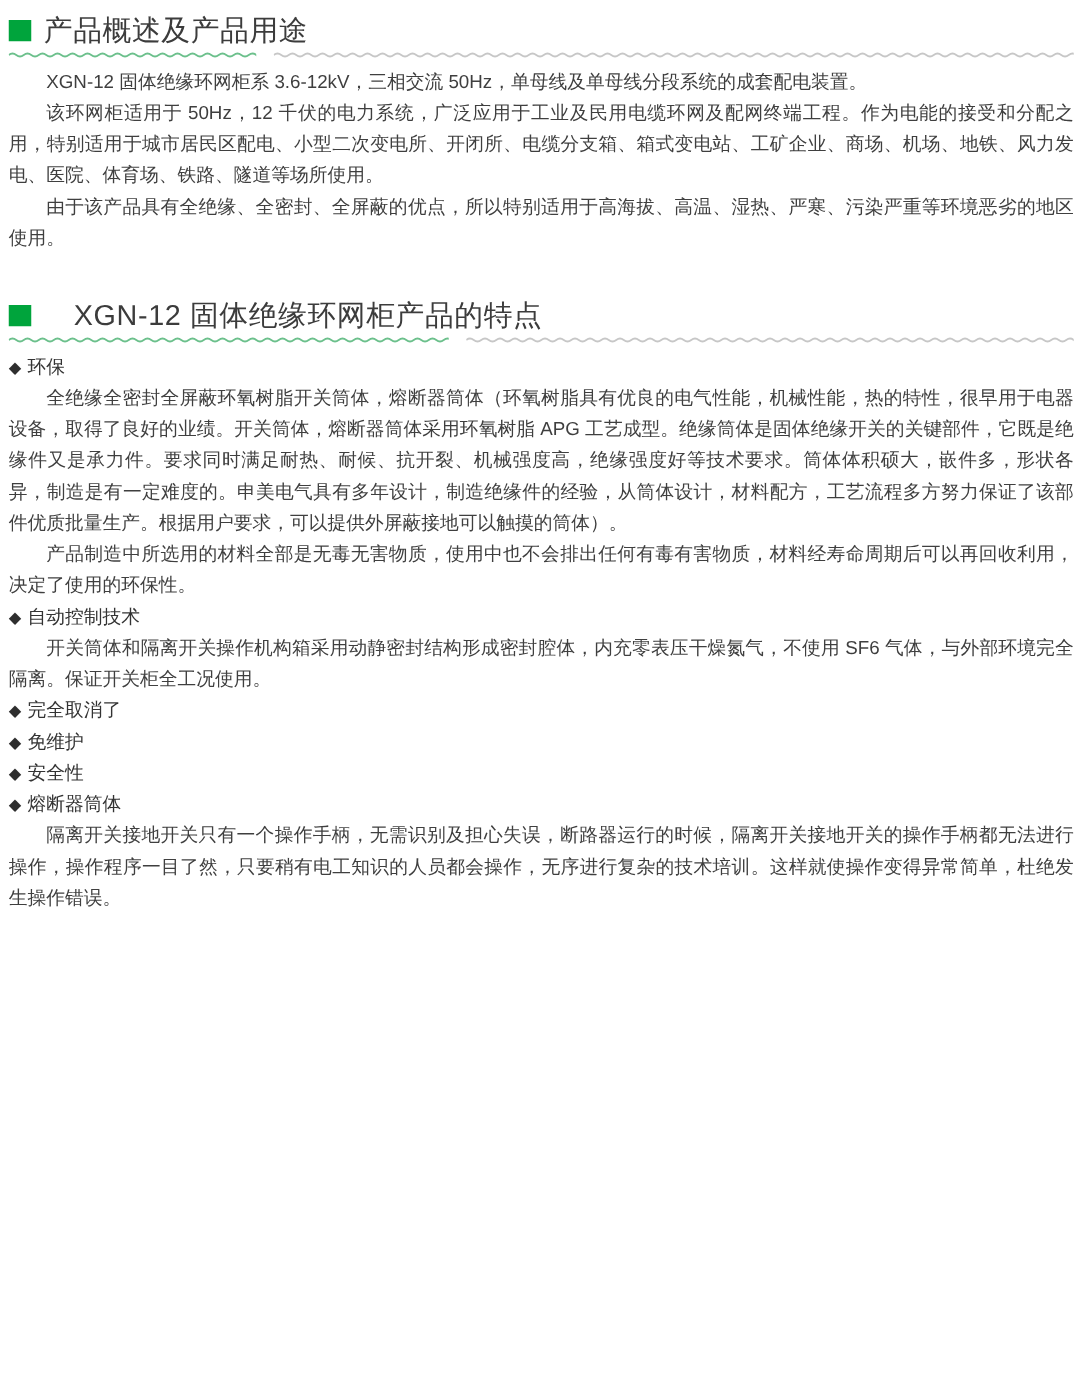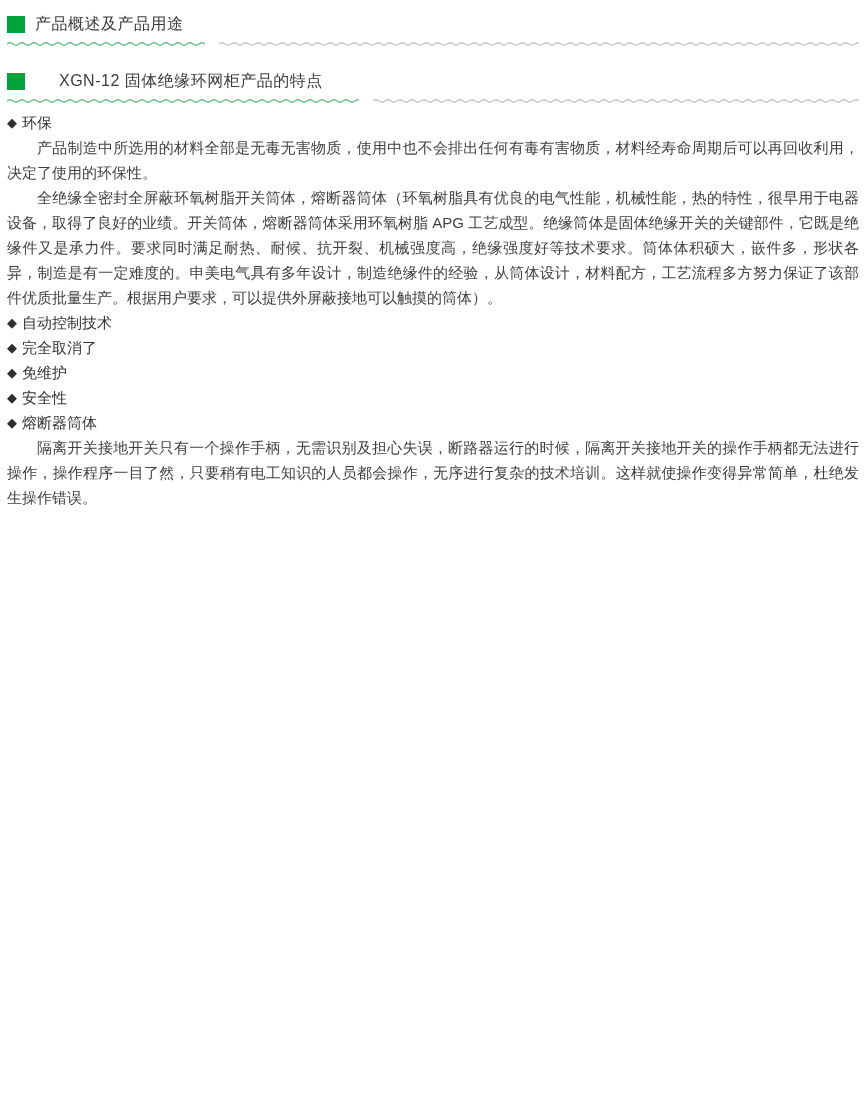--- a/index.html
+++ b/index.html
@@ -14,30 +14,30 @@
 
   
   .sec-header { display: flex; align-items: center; padding-top: 4px; }
   .sq {
     width: 18px; height: 17px;
     background: #00a43c;
     display: inline-block;
     flex: 0 0 auto;
   }
   .sec-title {
-    font-size: 16px;
+    font-size: 23px;
     font-weight: 500;
     color: #3c3c3c;
     letter-spacing: 0.5px;
     margin-left: 10px;
     line-height: 26px;
     white-space: nowrap;
   }
   .h2row .sec-title { margin-left: 34px; }
-  .h2row { margin-top: 16px; }
+  .h2row { margin-top: 32px; }
 
   
   .wave-row { display: flex; align-items: center; gap: 14px; margin: 3px 0 5px 0; }
   .wave { height: 8px; display: block; flex: 0 0 auto; }
   .wave-gray { flex: 1 1 auto; width: auto; }
   .w1 { width: 198px; }
   .w2 { width: 352px; }
 
   
   .paras, .features { margin-top: 4px; }
@@ -74,20 +74,23 @@
   <div class="wave-row">
     <svg class="wave w1" viewBox="0 0 900 8" preserveAspectRatio="xMinYMid slice">
       <path fill="none" stroke-width="1.4" stroke="#6cc08c" d="M0 4 q 3 -2.4 6 0 q 3 2.4 6 0 q 3 -2.4 6 0 q 3 2.4 6 0 q 3 -2.4 6 0 q 3 2.4 6 0 q 3 -2.4 6 0 q 3 2.4 6 0 q 3 -2.4 6 0 q 3 2.4 6 0 q 3 -2.4 6 0 q 3 2.4 6 0 q 3 -2.4 6 0 q 3 2.4 6 0 q 3 -2.4 6 0 q 3 2.4 6 0 q 3 -2.4 6 0 q 3 2.4 6 0 q 3 -2.4 6 0 q 3 2.4 6 0 q 3 -2.4 6 0 q 3 2.4 6 0 q 3 -2.4 6 0 q 3 2.4 6 0 q 3 -2.4 6 0 q 3 2.4 6 0 q 3 -2.4 6 0 q 3 2.4 6 0 q 3 -2.4 6 0 q 3 2.4 6 0 q 3 -2.4 6 0 q 3 2.4 6 0 q 3 -2.4 6 0 q 3 2.4 6 0 q 3 -2.4 6 0 q 3 2.4 6 0 q 3 -2.4 6 0 q 3 2.4 6 0 q 3 -2.4 6 0 q 3 2.4 6 0 q 3 -2.4 6 0 q 3 2.4 6 0 q 3 -2.4 6 0 q 3 2.4 6 0 q 3 -2.4 6 0 q 3 2.4 6 0 q 3 -2.4 6 0 q 3 2.4 6 0 q 3 -2.4 6 0 q 3 2.4 6 0 q 3 -2.4 6 0 q 3 2.4 6 0 q 3 -2.4 6 0 q 3 2.4 6 0 q 3 -2.4 6 0 q 3 2.4 6 0 q 3 -2.4 6 0 q 3 2.4 6 0 q 3 -2.4 6 0 q 3 2.4 6 0 q 3 -2.4 6 0 q 3 2.4 6 0 q 3 -2.4 6 0 q 3 2.4 6 0 q 3 -2.4 6 0 q 3 2.4 6 0 q 3 -2.4 6 0 q 3 2.4 6 0 q 3 -2.4 6 0 q 3 2.4 6 0 q 3 -2.4 6 0 q 3 2.4 6 0 q 3 -2.4 6 0 q 3 2.4 6 0 q 3 -2.4 6 0 q 3 2.4 6 0 q 3 -2.4 6 0 q 3 2.4 6 0 q 3 -2.4 6 0 q 3 2.4 6 0 q 3 -2.4 6 0 q 3 2.4 6 0 q 3 -2.4 6 0 q 3 2.4 6 0 q 3 -2.4 6 0 q 3 2.4 6 0 q 3 -2.4 6 0 q 3 2.4 6 0 q 3 -2.4 6 0 q 3 2.4 6 0 q 3 -2.4 6 0 q 3 2.4 6 0 q 3 -2.4 6 0 q 3 2.4 6 0 q 3 -2.4 6 0 q 3 2.4 6 0 q 3 -2.4 6 0 q 3 2.4 6 0 q 3 -2.4 6 0 q 3 2.4 6 0 q 3 -2.4 6 0 q 3 2.4 6 0 q 3 -2.4 6 0 q 3 2.4 6 0 q 3 -2.4 6 0 q 3 2.4 6 0 q 3 -2.4 6 0 q 3 2.4 6 0 q 3 -2.4 6 0 q 3 2.4 6 0 q 3 -2.4 6 0 q 3 2.4 6 0 q 3 -2.4 6 0 q 3 2.4 6 0 q 3 -2.4 6 0 q 3 2.4 6 0 q 3 -2.4 6 0 q 3 2.4 6 0 q 3 -2.4 6 0 q 3 2.4 6 0 q 3 -2.4 6 0 q 3 2.4 6 0 q 3 -2.4 6 0 q 3 2.4 6 0 q 3 -2.4 6 0 q 3 2.4 6 0 q 3 -2.4 6 0 q 3 2.4 6 0 q 3 -2.4 6 0 q 3 2.4 6 0 q 3 -2.4 6 0 q 3 2.4 6 0 q 3 -2.4 6 0 q 3 2.4 6 0 q 3 -2.4 6 0 q 3 2.4 6 0 q 3 -2.4 6 0 q 3 2.4 6 0 q 3 -2.4 6 0 q 3 2.4 6 0 q 3 -2.4 6 0 q 3 2.4 6 0 q 3 -2.4 6 0 q 3 2.4 6 0 q 3 -2.4 6 0 q 3 2.4 6 0 q 3 -2.4 6 0 q 3 2.4 6 0 q 3 -2.4 6 0 q 3 2.4 6 0"></path>
     </svg>
     <svg class="wave wave-gray" viewBox="0 0 900 8" preserveAspectRatio="xMinYMid slice">
       <path fill="none" stroke-width="1.4" stroke="#c7c7c7" d="M0 4 q 3 -2.4 6 0 q 3 2.4 6 0 q 3 -2.4 6 0 q 3 2.4 6 0 q 3 -2.4 6 0 q 3 2.4 6 0 q 3 -2.4 6 0 q 3 2.4 6 0 q 3 -2.4 6 0 q 3 2.4 6 0 q 3 -2.4 6 0 q 3 2.4 6 0 q 3 -2.4 6 0 q 3 2.4 6 0 q 3 -2.4 6 0 q 3 2.4 6 0 q 3 -2.4 6 0 q 3 2.4 6 0 q 3 -2.4 6 0 q 3 2.4 6 0 q 3 -2.4 6 0 q 3 2.4 6 0 q 3 -2.4 6 0 q 3 2.4 6 0 q 3 -2.4 6 0 q 3 2.4 6 0 q 3 -2.4 6 0 q 3 2.4 6 0 q 3 -2.4 6 0 q 3 2.4 6 0 q 3 -2.4 6 0 q 3 2.4 6 0 q 3 -2.4 6 0 q 3 2.4 6 0 q 3 -2.4 6 0 q 3 2.4 6 0 q 3 -2.4 6 0 q 3 2.4 6 0 q 3 -2.4 6 0 q 3 2.4 6 0 q 3 -2.4 6 0 q 3 2.4 6 0 q 3 -2.4 6 0 q 3 2.4 6 0 q 3 -2.4 6 0 q 3 2.4 6 0 q 3 -2.4 6 0 q 3 2.4 6 0 q 3 -2.4 6 0 q 3 2.4 6 0 q 3 -2.4 6 0 q 3 2.4 6 0 q 3 -2.4 6 0 q 3 2.4 6 0 q 3 -2.4 6 0 q 3 2.4 6 0 q 3 -2.4 6 0 q 3 2.4 6 0 q 3 -2.4 6 0 q 3 2.4 6 0 q 3 -2.4 6 0 q 3 2.4 6 0 q 3 -2.4 6 0 q 3 2.4 6 0 q 3 -2.4 6 0 q 3 2.4 6 0 q 3 -2.4 6 0 q 3 2.4 6 0 q 3 -2.4 6 0 q 3 2.4 6 0 q 3 -2.4 6 0 q 3 2.4 6 0 q 3 -2.4 6 0 q 3 2.4 6 0 q 3 -2.4 6 0 q 3 2.4 6 0 q 3 -2.4 6 0 q 3 2.4 6 0 q 3 -2.4 6 0 q 3 2.4 6 0 q 3 -2.4 6 0 q 3 2.4 6 0 q 3 -2.4 6 0 q 3 2.4 6 0 q 3 -2.4 6 0 q 3 2.4 6 0 q 3 -2.4 6 0 q 3 2.4 6 0 q 3 -2.4 6 0 q 3 2.4 6 0 q 3 -2.4 6 0 q 3 2.4 6 0 q 3 -2.4 6 0 q 3 2.4 6 0 q 3 -2.4 6 0 q 3 2.4 6 0 q 3 -2.4 6 0 q 3 2.4 6 0 q 3 -2.4 6 0 q 3 2.4 6 0 q 3 -2.4 6 0 q 3 2.4 6 0 q 3 -2.4 6 0 q 3 2.4 6 0 q 3 -2.4 6 0 q 3 2.4 6 0 q 3 -2.4 6 0 q 3 2.4 6 0 q 3 -2.4 6 0 q 3 2.4 6 0 q 3 -2.4 6 0 q 3 2.4 6 0 q 3 -2.4 6 0 q 3 2.4 6 0 q 3 -2.4 6 0 q 3 2.4 6 0 q 3 -2.4 6 0 q 3 2.4 6 0 q 3 -2.4 6 0 q 3 2.4 6 0 q 3 -2.4 6 0 q 3 2.4 6 0 q 3 -2.4 6 0 q 3 2.4 6 0 q 3 -2.4 6 0 q 3 2.4 6 0 q 3 -2.4 6 0 q 3 2.4 6 0 q 3 -2.4 6 0 q 3 2.4 6 0 q 3 -2.4 6 0 q 3 2.4 6 0 q 3 -2.4 6 0 q 3 2.4 6 0 q 3 -2.4 6 0 q 3 2.4 6 0 q 3 -2.4 6 0 q 3 2.4 6 0 q 3 -2.4 6 0 q 3 2.4 6 0 q 3 -2.4 6 0 q 3 2.4 6 0 q 3 -2.4 6 0 q 3 2.4 6 0 q 3 -2.4 6 0 q 3 2.4 6 0 q 3 -2.4 6 0 q 3 2.4 6 0 q 3 -2.4 6 0 q 3 2.4 6 0"></path>
     </svg>
   </div>
 
   <div class="paras">
+    <p class="bodytext">XGN-12 固体绝缘环网柜系 3.6-12kV，三相交流 50Hz，单母线及单母线分段系统的成套配电装置。</p>
+    <p class="bodytext">该环网柜适用于 50Hz，12 千伏的电力系统，广泛应用于工业及民用电缆环网及配网终端工程。作为电能的接受和分配之用，特别适用于城市居民区配电、小型二次变电所、开闭所、电缆分支箱、箱式变电站、工矿企业、商场、机场、地铁、风力发电、医院、体育场、铁路、隧道等场所使用。</p>
+    <p class="bodytext">由于该产品具有全绝缘、全密封、全屏蔽的优点，所以特别适用于高海拔、高温、湿热、严寒、污染严重等环境恶劣的地区使用。</p>
   </div>
 
   <header class="sec-header h2row">
     <span class="sq"></span>
     <h1 class="sec-title">XGN-12 固体绝缘环网柜产品的特点</h1>
   </header>
   <div class="wave-row">
     <svg class="wave w2" viewBox="0 0 900 8" preserveAspectRatio="xMinYMid slice">
       <path fill="none" stroke-width="1.4" stroke="#6cc08c" d="M0 4 q 3 -2.4 6 0 q 3 2.4 6 0 q 3 -2.4 6 0 q 3 2.4 6 0 q 3 -2.4 6 0 q 3 2.4 6 0 q 3 -2.4 6 0 q 3 2.4 6 0 q 3 -2.4 6 0 q 3 2.4 6 0 q 3 -2.4 6 0 q 3 2.4 6 0 q 3 -2.4 6 0 q 3 2.4 6 0 q 3 -2.4 6 0 q 3 2.4 6 0 q 3 -2.4 6 0 q 3 2.4 6 0 q 3 -2.4 6 0 q 3 2.4 6 0 q 3 -2.4 6 0 q 3 2.4 6 0 q 3 -2.4 6 0 q 3 2.4 6 0 q 3 -2.4 6 0 q 3 2.4 6 0 q 3 -2.4 6 0 q 3 2.4 6 0 q 3 -2.4 6 0 q 3 2.4 6 0 q 3 -2.4 6 0 q 3 2.4 6 0 q 3 -2.4 6 0 q 3 2.4 6 0 q 3 -2.4 6 0 q 3 2.4 6 0 q 3 -2.4 6 0 q 3 2.4 6 0 q 3 -2.4 6 0 q 3 2.4 6 0 q 3 -2.4 6 0 q 3 2.4 6 0 q 3 -2.4 6 0 q 3 2.4 6 0 q 3 -2.4 6 0 q 3 2.4 6 0 q 3 -2.4 6 0 q 3 2.4 6 0 q 3 -2.4 6 0 q 3 2.4 6 0 q 3 -2.4 6 0 q 3 2.4 6 0 q 3 -2.4 6 0 q 3 2.4 6 0 q 3 -2.4 6 0 q 3 2.4 6 0 q 3 -2.4 6 0 q 3 2.4 6 0 q 3 -2.4 6 0 q 3 2.4 6 0 q 3 -2.4 6 0 q 3 2.4 6 0 q 3 -2.4 6 0 q 3 2.4 6 0 q 3 -2.4 6 0 q 3 2.4 6 0 q 3 -2.4 6 0 q 3 2.4 6 0 q 3 -2.4 6 0 q 3 2.4 6 0 q 3 -2.4 6 0 q 3 2.4 6 0 q 3 -2.4 6 0 q 3 2.4 6 0 q 3 -2.4 6 0 q 3 2.4 6 0 q 3 -2.4 6 0 q 3 2.4 6 0 q 3 -2.4 6 0 q 3 2.4 6 0 q 3 -2.4 6 0 q 3 2.4 6 0 q 3 -2.4 6 0 q 3 2.4 6 0 q 3 -2.4 6 0 q 3 2.4 6 0 q 3 -2.4 6 0 q 3 2.4 6 0 q 3 -2.4 6 0 q 3 2.4 6 0 q 3 -2.4 6 0 q 3 2.4 6 0 q 3 -2.4 6 0 q 3 2.4 6 0 q 3 -2.4 6 0 q 3 2.4 6 0 q 3 -2.4 6 0 q 3 2.4 6 0 q 3 -2.4 6 0 q 3 2.4 6 0 q 3 -2.4 6 0 q 3 2.4 6 0 q 3 -2.4 6 0 q 3 2.4 6 0 q 3 -2.4 6 0 q 3 2.4 6 0 q 3 -2.4 6 0 q 3 2.4 6 0 q 3 -2.4 6 0 q 3 2.4 6 0 q 3 -2.4 6 0 q 3 2.4 6 0 q 3 -2.4 6 0 q 3 2.4 6 0 q 3 -2.4 6 0 q 3 2.4 6 0 q 3 -2.4 6 0 q 3 2.4 6 0 q 3 -2.4 6 0 q 3 2.4 6 0 q 3 -2.4 6 0 q 3 2.4 6 0 q 3 -2.4 6 0 q 3 2.4 6 0 q 3 -2.4 6 0 q 3 2.4 6 0 q 3 -2.4 6 0 q 3 2.4 6 0 q 3 -2.4 6 0 q 3 2.4 6 0 q 3 -2.4 6 0 q 3 2.4 6 0 q 3 -2.4 6 0 q 3 2.4 6 0 q 3 -2.4 6 0 q 3 2.4 6 0 q 3 -2.4 6 0 q 3 2.4 6 0 q 3 -2.4 6 0 q 3 2.4 6 0 q 3 -2.4 6 0 q 3 2.4 6 0 q 3 -2.4 6 0 q 3 2.4 6 0 q 3 -2.4 6 0 q 3 2.4 6 0 q 3 -2.4 6 0 q 3 2.4 6 0 q 3 -2.4 6 0 q 3 2.4 6 0"></path>
     </svg>
@@ -96,29 +99,30 @@
     </svg>
   </div>
 
   <div class="features">
 
     <div class="feature">
       <div class="fhead">
         <span class="diamond">◆</span>
         <span>环保</span>
       </div>
+      <p class="bodytext">全绝缘全密封全屏蔽环氧树脂开关筒体，熔断器筒体（环氧树脂具有优良的电气性能，机械性能，热的特性，很早用于电器设备，取得了良好的业绩。开关筒体，熔断器筒体采用环氧树脂 APG 工艺成型。绝缘筒体是固体绝缘开关的关键部件，它既是绝缘件又是承力件。要求同时满足耐热、耐候、抗开裂、机械强度高，绝缘强度好等技术要求。筒体体积硕大，嵌件多，形状各异，制造是有一定难度的。申美电气具有多年设计，制造绝缘件的经验，从筒体设计，材料配方，工艺流程多方努力保证了该部件优质批量生产。根据用户要求，可以提供外屏蔽接地可以触摸的筒体）。</p>
       <p class="bodytext">产品制造中所选用的材料全部是无毒无害物质，使用中也不会排出任何有毒有害物质，材料经寿命周期后可以再回收利用，决定了使用的环保性。</p>
-      <p class="bodytext">全绝缘全密封全屏蔽环氧树脂开关筒体，熔断器筒体（环氧树脂具有优良的电气性能，机械性能，热的特性，很早用于电器设备，取得了良好的业绩。开关筒体，熔断器筒体采用环氧树脂 APG 工艺成型。绝缘筒体是固体绝缘开关的关键部件，它既是绝缘件又是承力件。要求同时满足耐热、耐候、抗开裂、机械强度高，绝缘强度好等技术要求。筒体体积硕大，嵌件多，形状各异，制造是有一定难度的。申美电气具有多年设计，制造绝缘件的经验，从筒体设计，材料配方，工艺流程多方努力保证了该部件优质批量生产。根据用户要求，可以提供外屏蔽接地可以触摸的筒体）。</p>
     </div>
 
     <div class="feature">
       <div class="fhead">
         <span class="diamond">◆</span>
         <span>自动控制技术</span>
       </div>
+      <p class="bodytext">开关筒体和隔离开关操作机构箱采用动静密封结构形成密封腔体，内充零表压干燥氮气，不使用 SF6 气体，与外部环境完全隔离。保证开关柜全工况使用。</p>
     </div>
 
     <div class="feature">
       <div class="fhead">
         <span class="diamond">◆</span>
         <span>完全取消了</span>
       </div>
     </div>
 
     <div class="feature">

